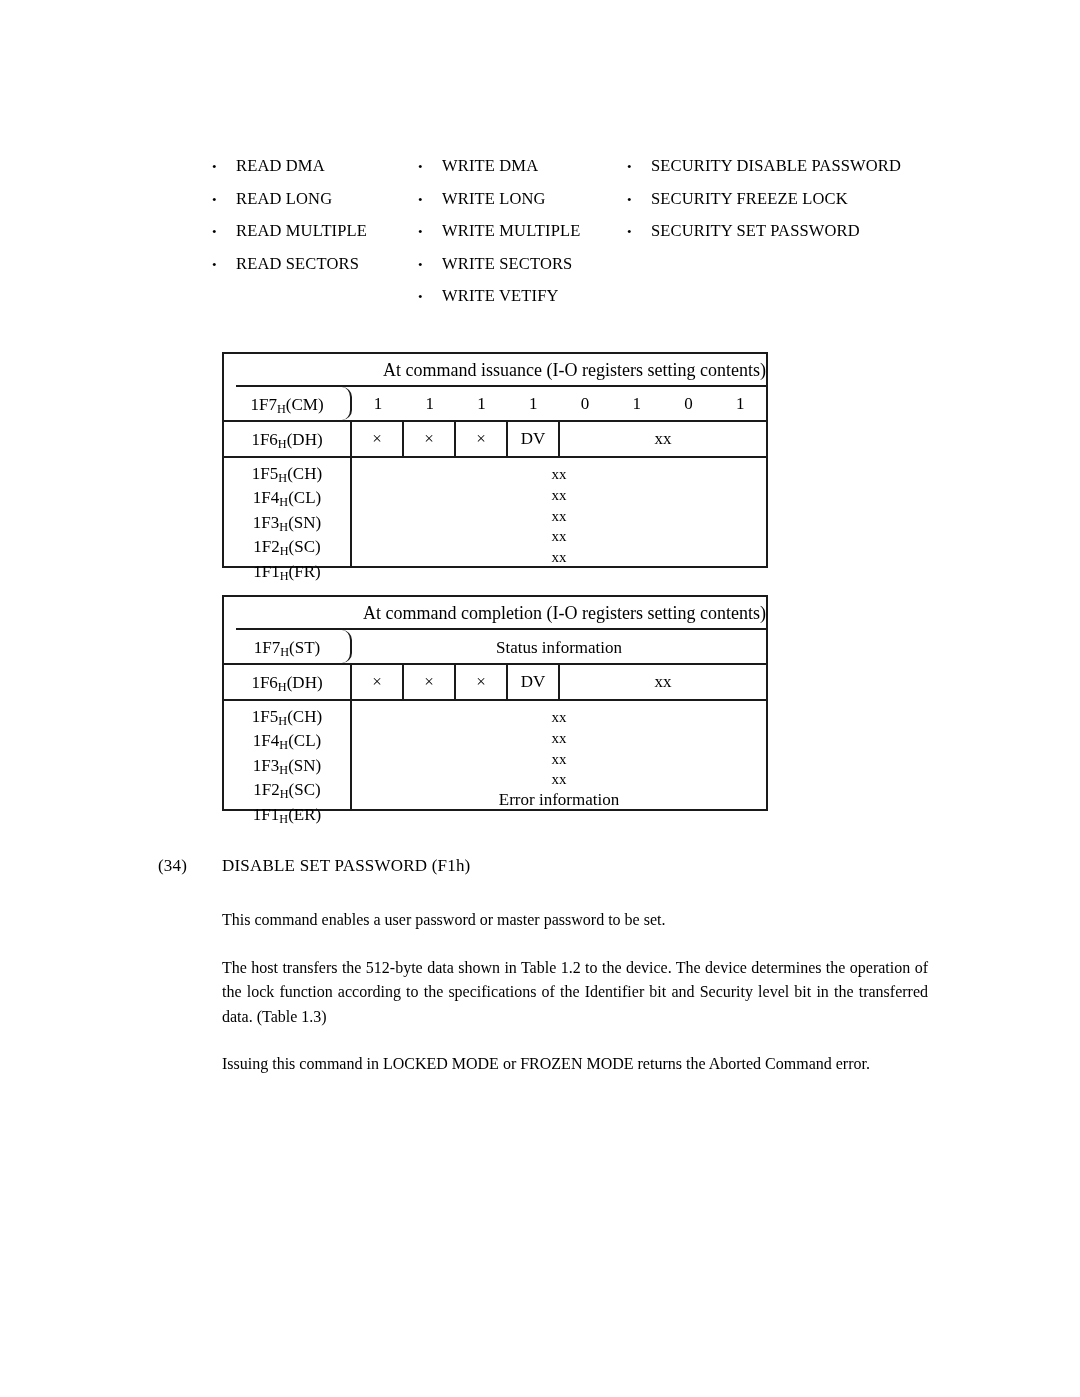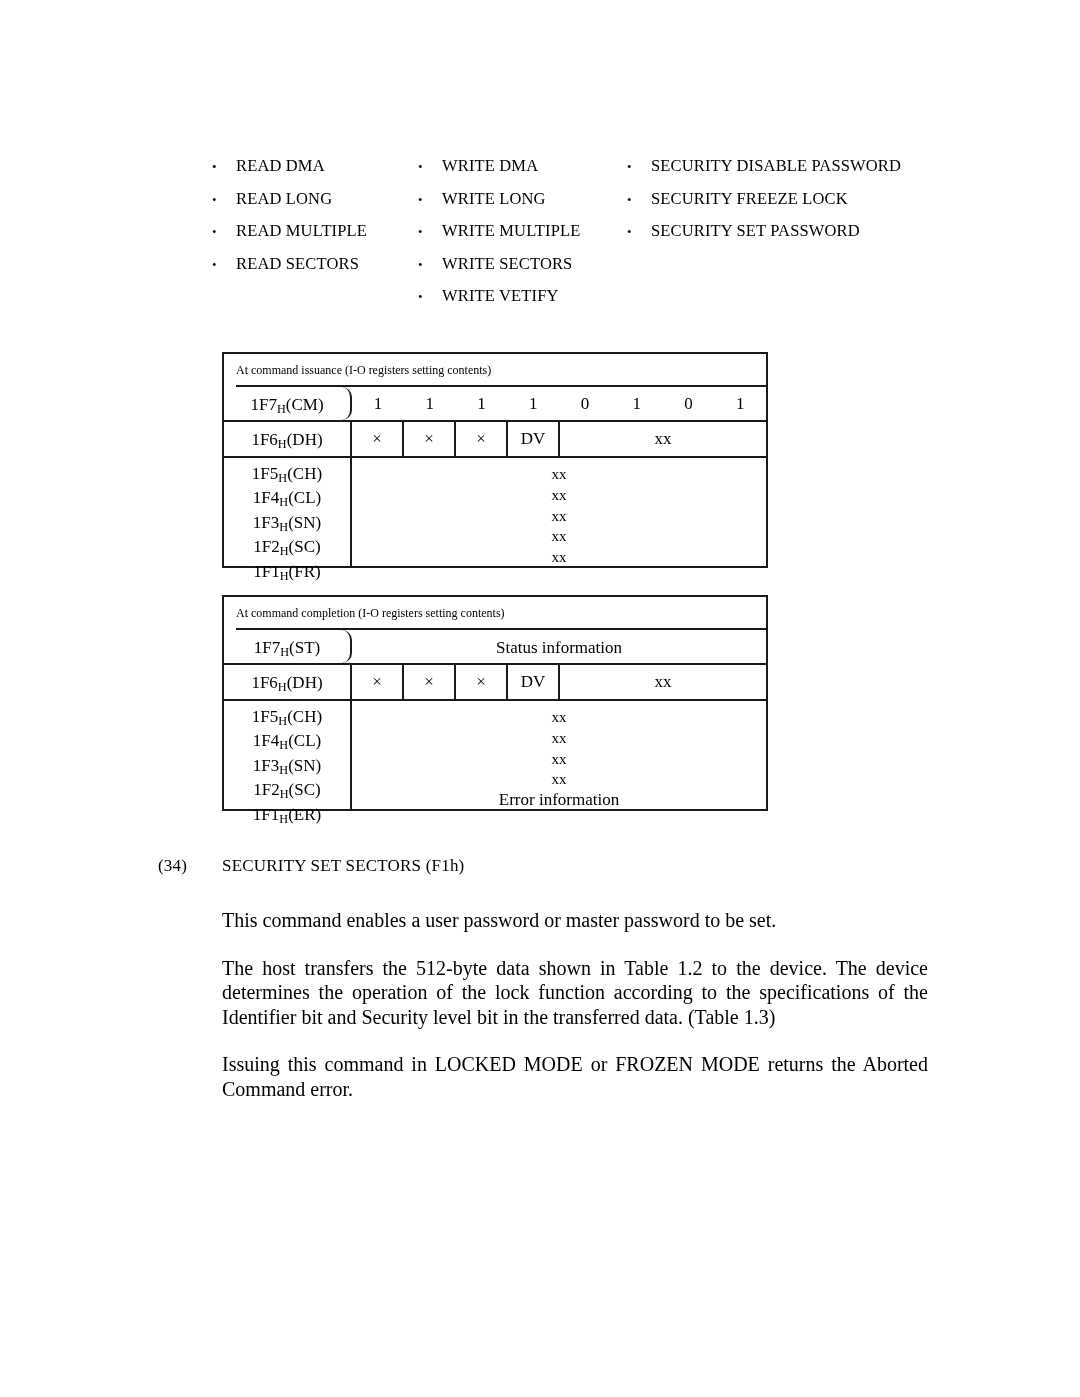--- a/index.html
+++ b/index.html
@@ -63,22 +63,22 @@
     border: 2px solid #1a1a1a;
     box-sizing: border-box;
     background: #fff;
   }
   .tbl-issuance { left: 222px; top: 352px; width: 546px; height: 216px; }
   .tbl-completion { left: 222px; top: 595px; width: 546px; height: 216px; }
 
   .rt-caption {
     height: 33px;
     line-height: 33px;
-    text-align: left;
-    font-size: 12px;
+    text-align: right;
+    font-size: 18px;
     border-bottom: 2px solid #1a1a1a;
     box-sizing: border-box;
     margin-left: 12px;
   }
 
   .rt-row {
     display: flex;
     box-sizing: border-box;
     border-bottom: 2px solid #1a1a1a;
   }
@@ -183,21 +183,21 @@
     position: absolute;
     left: 222px;
     top: 0;
     white-space: nowrap;
   }
 
   .para {
     position: relative;
     margin-left: 222px;
     width: 706px;
-    font-size: 20px;
+    font-size: 16px;
     line-height: 24.5px;
     text-align: justify;
   }
   .para.nojust { text-align: left; }
   .p1 { margin-top: 26px; }
   .p2 { margin-top: 23px; }
   .p3 { margin-top: 23px; }
 
   
   .footer {
@@ -370,21 +370,21 @@
           <div>Error information</div>
         </div>
       </div>
     </div>
 
   </div>
 
   <div class="section">
     <div class="sec-heading">
       <span class="sec-num">(34)</span>
-      <span class="sec-title">SECURITY SET SECTORS (F1h)</span>
+      <span class="sec-title">DISABLE SET PASSWORD (F1h)</span>
     </div>
     <div class="para p1 nojust">This command enables a user password or master password to be set.</div>
     <div class="para p2">The host transfers the 512-byte data shown in Table 1.2 to the device.  The device determines the operation of the lock function according to the specifications of the Identifier bit and Security level bit in the transferred data.  (Table 1.3)</div>
     <div class="para p3">Issuing this command in LOCKED MODE or FROZEN MODE returns the Aborted Command error.</div>
   </div>
 
 
 </div>
 
 </body></html>

